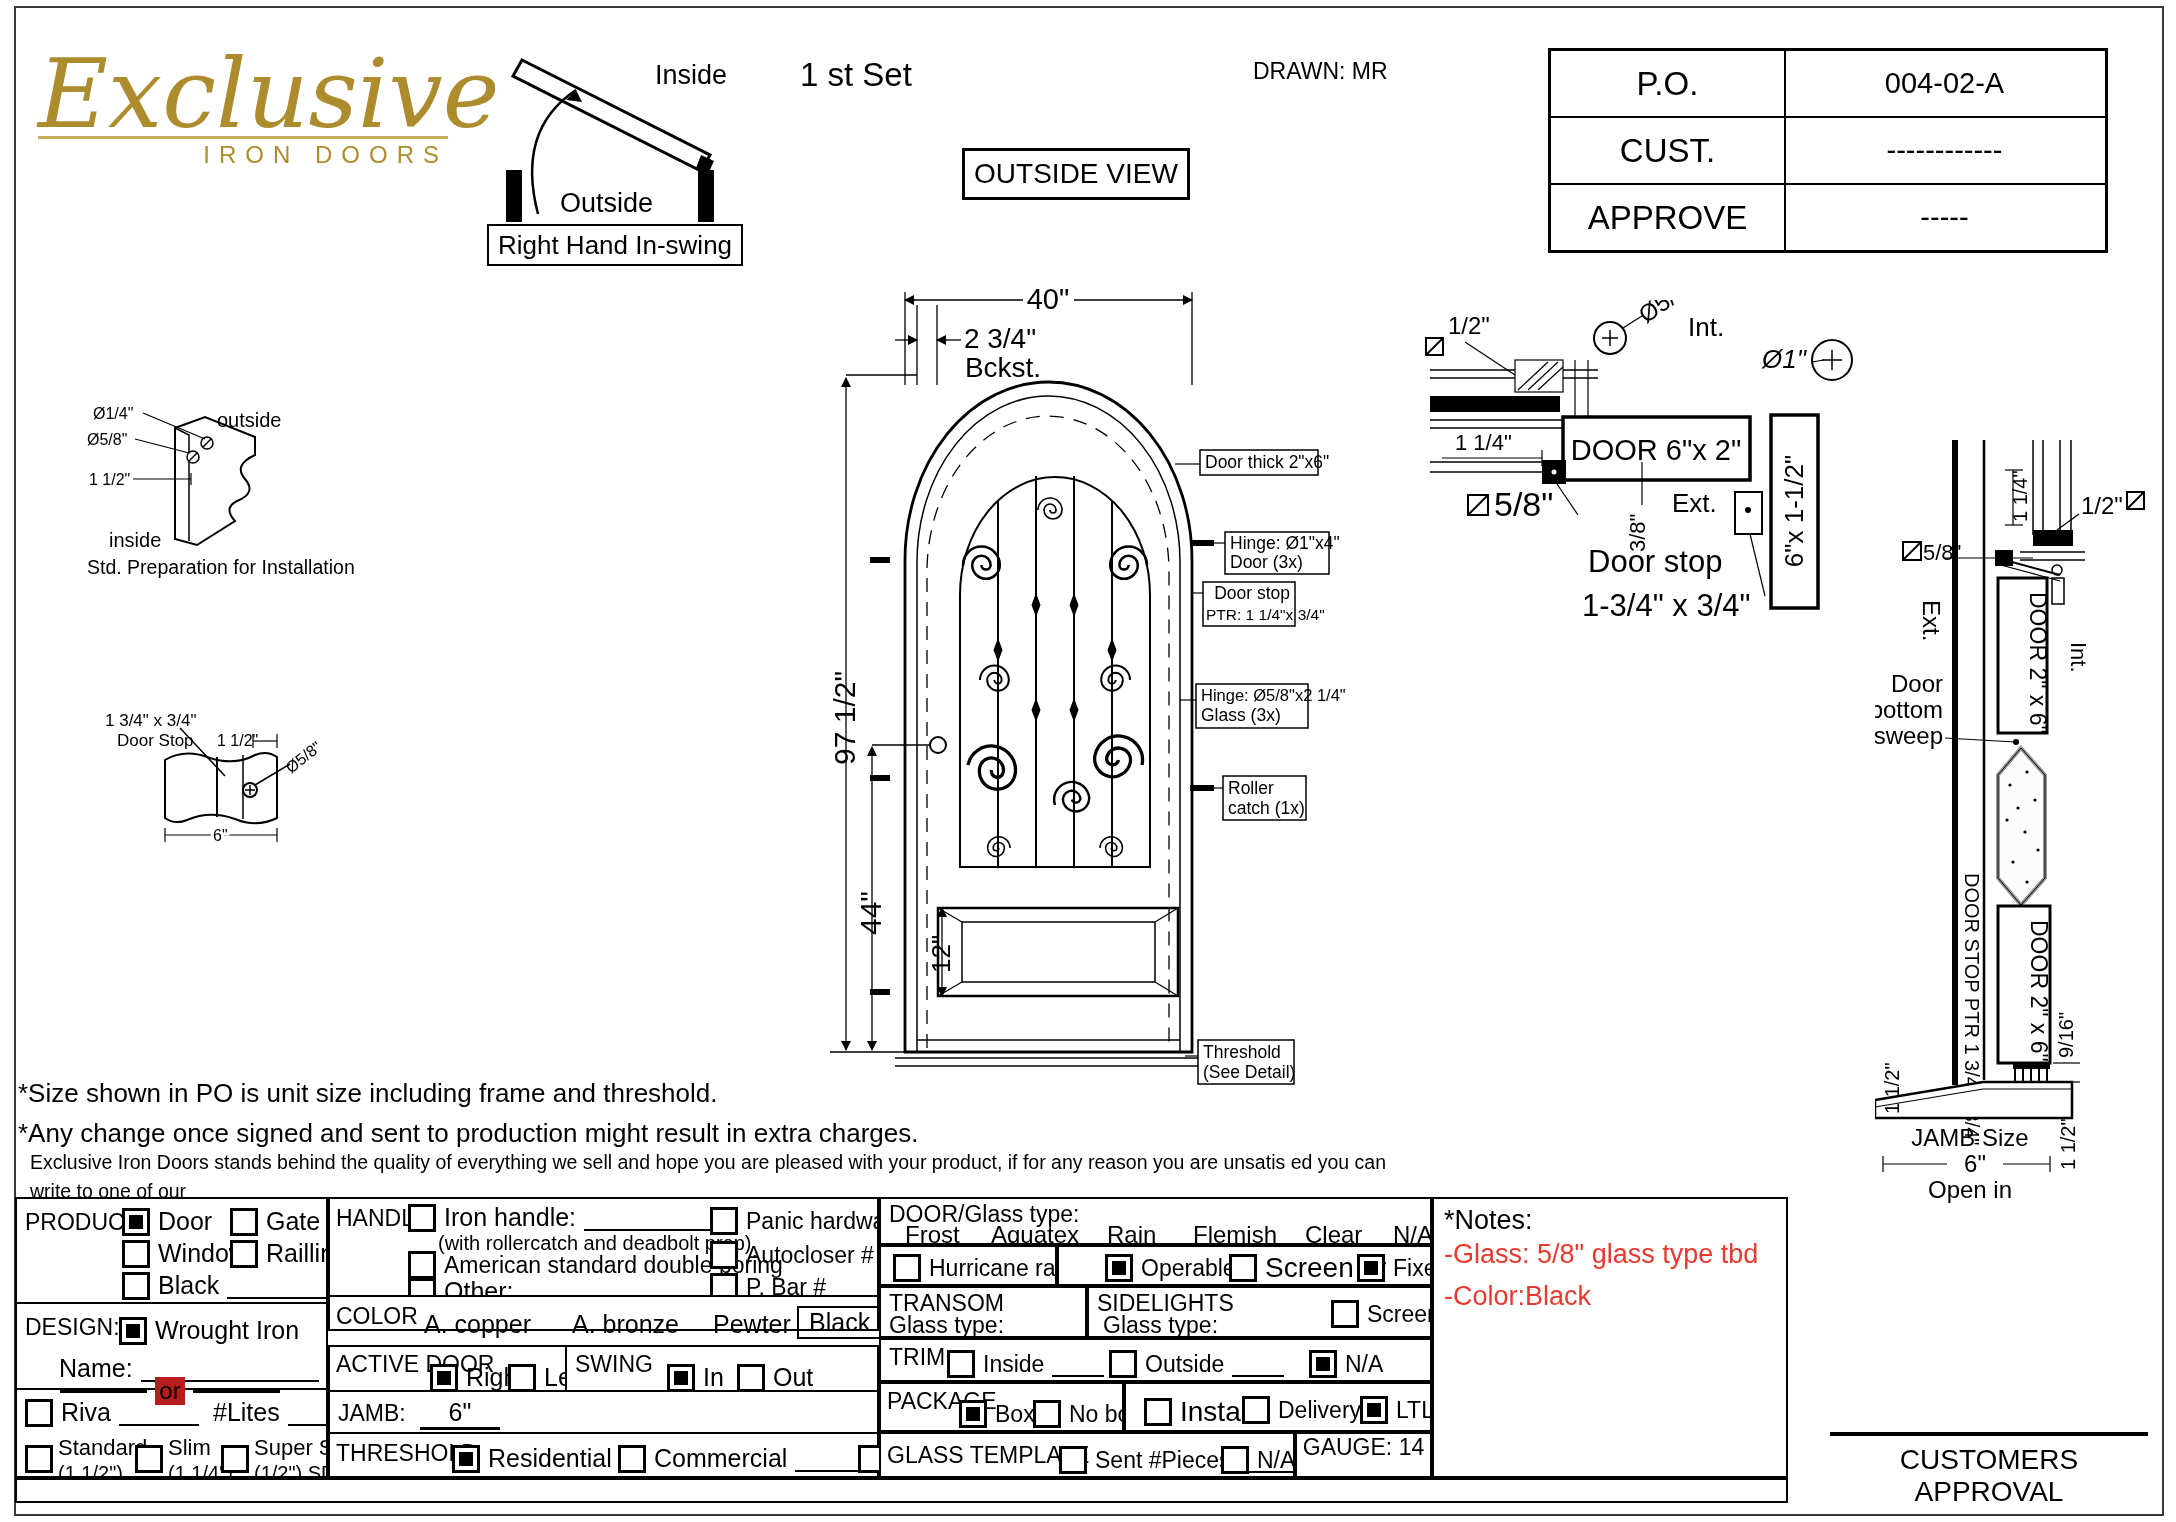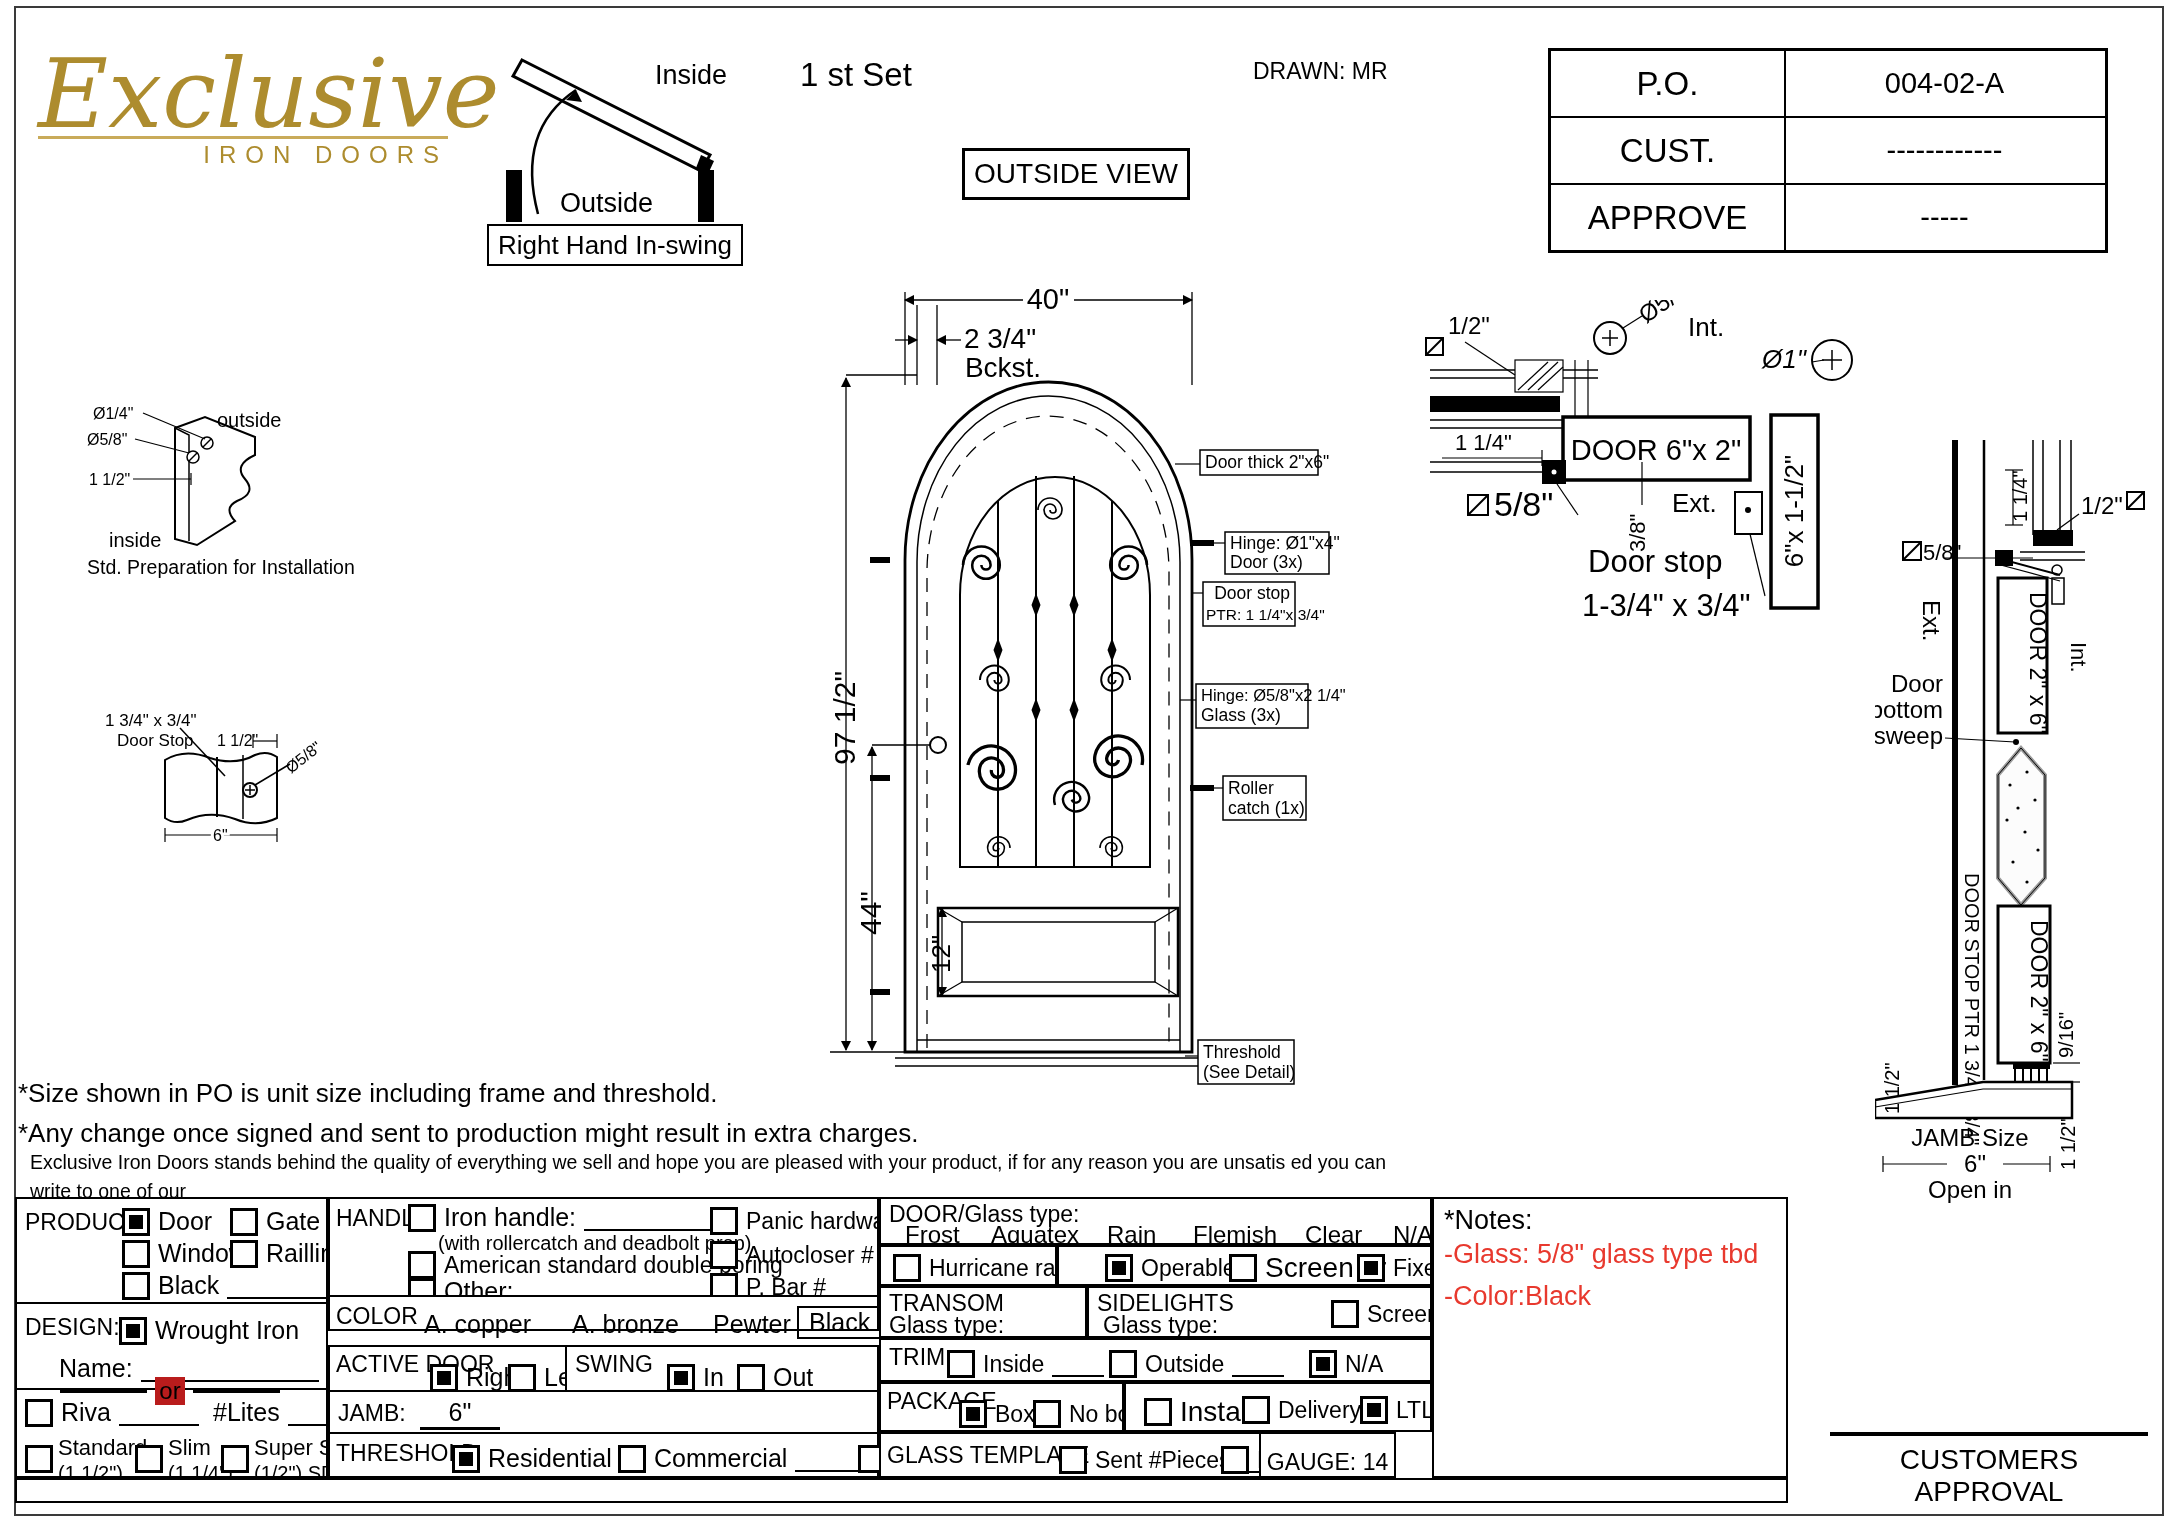--- a/index.html
+++ b/index.html
@@ -646,21 +646,21 @@
     <span class="opt abs" style="left:178px;top:12px">
       <span class="cb" data-checked="false"></span>
       <span style="font-size:23px">Sent #Pieces</span>
       <span class="ul" style="width:62px"></span>
     </span>
     <span class="opt abs" style="left:340px;top:12px">
       <span class="cb" data-checked="false"></span>
       <span style="font-size:23px">N/A</span>
     </span>
   </div>
-  <div class="cell" style="left:1259px;top:1432px;width:137px;height:46px;display:flex;align-items:flex-end;justify-content:center">
+  <div class="cell" style="left:1295px;top:1432px;width:137px;height:46px;display:flex;align-items:flex-start;justify-content:center">
     <span style="font-size:23px">GAUGE: 14</span>
   </div>
 
   <div class="cell" style="left:1432px;top:1197px;width:356px;height:281px">
     <div class="abs" style="left:10px;top:6px;font-size:27px">*Notes:</div>
     <div class="abs red" style="left:10px;top:40px;font-size:27px">-Glass: 5/8" glass type tbd</div>
     <div class="abs red" style="left:10px;top:82px;font-size:27px">-Color:Black</div>
   </div>
   <div class="cell" style="left:15px;top:1478px;width:1773px;height:25px"></div>
 

